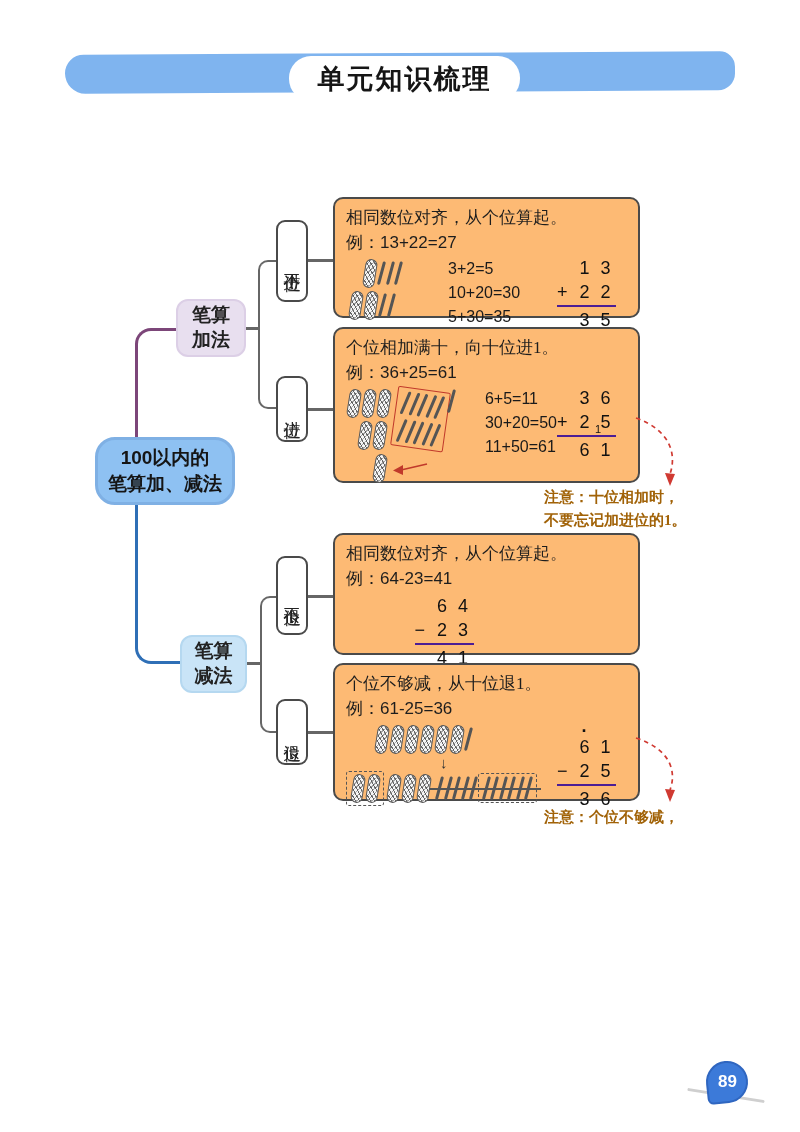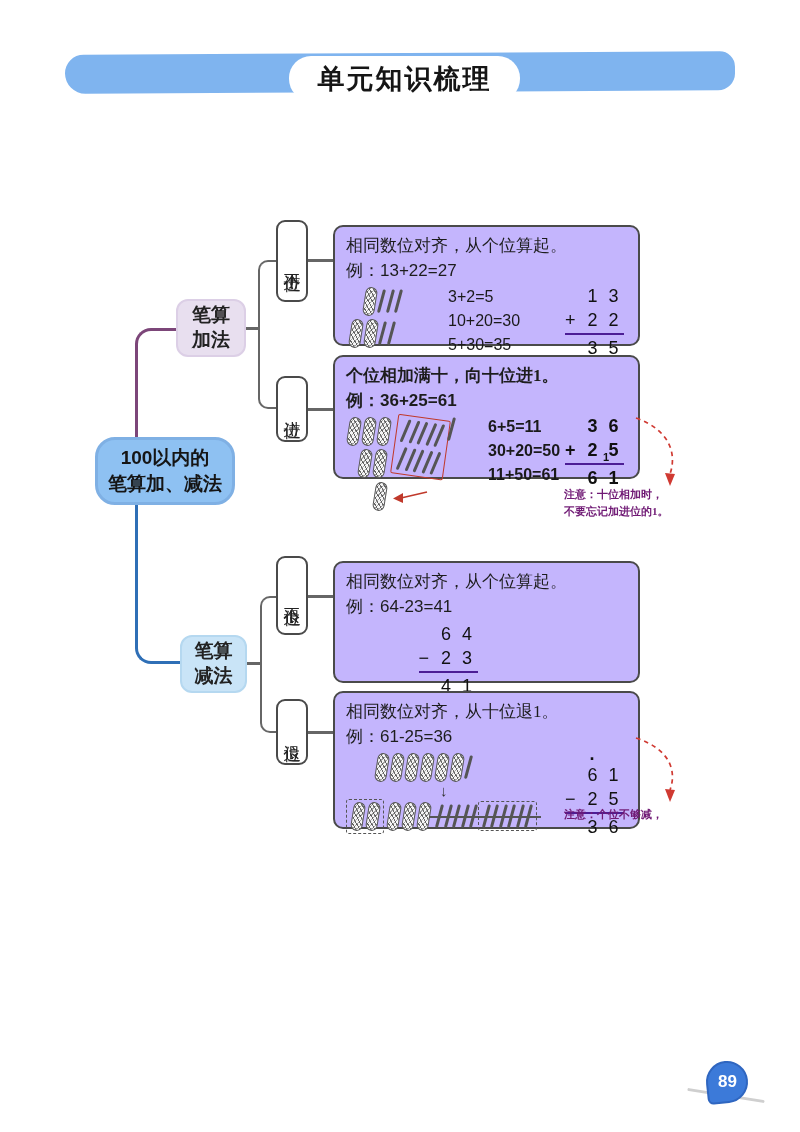--- a/index.html
+++ b/index.html
@@ -38,22 +38,22 @@
   .conn { position:absolute; }
   .conn-purple { left:135px; top:328px; width:42px; height:112px;
             border-left:3.5px solid #7c4679; border-top:3.5px solid #7c4679; border-top-left-radius:16px; }
   .conn-blue { left:135px; top:505px; width:46px; height:159px;
             border-left:3.5px solid #2f6fb6; border-bottom:3.5px solid #2f6fb6; border-bottom-left-radius:16px; }
   .gline { position:absolute; background:#666; height:2.5px; }
   .gtrunk { position:absolute; border-left:2.5px solid #666; border-top:2.5px solid #666;
             border-bottom:2.5px solid #666; border-top-left-radius:10px; border-bottom-left-radius:10px; }
 
   
-  .cbox { position:absolute; left:333px; width:307px; background:#c4b5fd; border:2px solid #4a4a4a;
-          border-radius:10px; padding:7px 10px 4px 11px;margin-top:28px; }
+  .cbox { position:absolute; left:333px; width:307px; background:#fdba74; border:2px solid #4a4a4a;
+          border-radius:10px; padding:7px 18px 4px 11px; }
   .rule { font-family:"Liberation Serif", serif; font-size:17px; color:#1d1d1d; line-height:1.45; }
   .example { font-family:"Liberation Serif", serif; font-size:17px; color:#1d1d1d; line-height:1.4; }
   .example .num { font-family:"Liberation Sans", sans-serif; }
   .brow { display:flex; align-items:flex-start; margin-top:3px; }
   .steps div { font-size:16px; color:#1a1a1a; line-height:1.5; white-space:nowrap; }
 
   
   .colcalc { margin-left:auto; margin-right:4px; }
   .crow { line-height:1.3; white-space:nowrap; }
   .cop { display:inline-block; width:17px; font-size:18px; color:#111; }
@@ -73,21 +73,21 @@
   .illus-row { display:flex; align-items:center; height:32px; }
   .redframe { border:1.6px solid #c0392b; border-radius:2px; padding:1px 4px; transform:rotate(8deg); }
   .redframe .illus-row { height:28px; }
   .dashgroup { display:inline-block; border:1.6px dashed #555; border-radius:3px; padding:2px 3px; }
   .cluster { position:relative; display:inline-block; white-space:nowrap; }
   .cluster::after { content:""; position:absolute; left:-6px; right:-4px; top:50%; height:2px; background:#555; }
   .downarrow { font-size:15px; color:#333; line-height:1; }
 
   
   .note { position:absolute; width:180px; font-family:"Liberation Serif", serif;
-          color:#701a75; font-size:11px; font-weight:600; line-height:1.55; white-space:nowrap;margin-left:20px; }
+          color:#a16207; font-size:15px; font-weight:600; line-height:1.55; white-space:nowrap; }
   .rarrow { position:absolute; }
 
   
   .badge { position:absolute; left:706px; top:1061px; width:42px; height:42px; background:#3c7ad9;
            border:2px solid #2f66c0; border-radius:50% 50% 50% 14%; transform:rotate(-6deg);
            display:flex; align-items:center; justify-content:center; }
   .badge span { transform:rotate(6deg); color:#fff; font-size:17px; font-weight:bold; }
   .badge-line { position:absolute; left:687px; top:1094px; width:78px; height:3px; background:#cfcfcf;
            transform:rotate(9deg); border-radius:2px; }
 </style>
@@ -162,21 +162,21 @@
         <div>5+30=35</div>
       </div>
       <div class="colcalc">
         <div class="crow"><span class="cop"></span><span class="cd">1</span><span class="cd">3</span></div>
         <div class="crow underl"><span class="cop">+</span><span class="cd">2</span><span class="cd">2</span></div>
         <div class="crow result"><span class="cop"></span><span class="cd">3</span><span class="cd">5</span></div>
       </div>
     </div>
   </div>
 
-  <div class="cbox" style="top:327px; height:124px;font-weight:bold;">
+  <div class="cbox" style="top:327px; height:156px;">
     <div class="rule">个位相加满十，向十位进1。</div>
     <div class="example"><span>例：</span><span class="num">36+25=61</span></div>
     <div class="brow">
       <div style="width:142px;">
         <div style="display:flex; align-items:flex-start;">
           <div>
             <div class="illus-row">
                 <span><span class="bundle"></span><span class="bundle"></span><span class="bundle"></span></span>
               </div>
             <div class="illus-row" style="padding-left:11px;">
@@ -229,21 +229,21 @@
     <div class="brow" style="justify-content:center;">
       <div class="colcalc" style="margin:2px 78px 0 0;">
         <div class="crow"><span class="cop"></span><span class="cd">6</span><span class="cd">4</span></div>
         <div class="crow underl"><span class="cop">−</span><span class="cd">2</span><span class="cd">3</span></div>
         <div class="crow result"><span class="cop"></span><span class="cd">4</span><span class="cd">1</span></div>
       </div>
     </div>
   </div>
 
   <div class="cbox" style="top:663px; height:138px;">
-    <div class="rule">相同数位对齐，从十位退1。</div>
+    <div class="rule">个位不够减，从十位退1。</div>
     <div class="example"><span>例：</span><span class="num">61-25=36</span></div>
     <div class="brow">
       <div style="width:196px;">
         <div class="illus-row" style="padding-left:28px;">
           <span><span class="bundle"></span><span class="bundle"></span><span class="bundle"></span><span class="bundle"></span><span class="bundle"></span><span class="bundle"></span></span>
           <span><span class="stick"></span></span>
         </div>
         <div class="downarrow" style="padding-left:94px;">↓</div>
         <div class="illus-row" style="height:36px;">
           <span class="dashgroup"><span><span class="bundle"></span><span class="bundle"></span></span></span>

